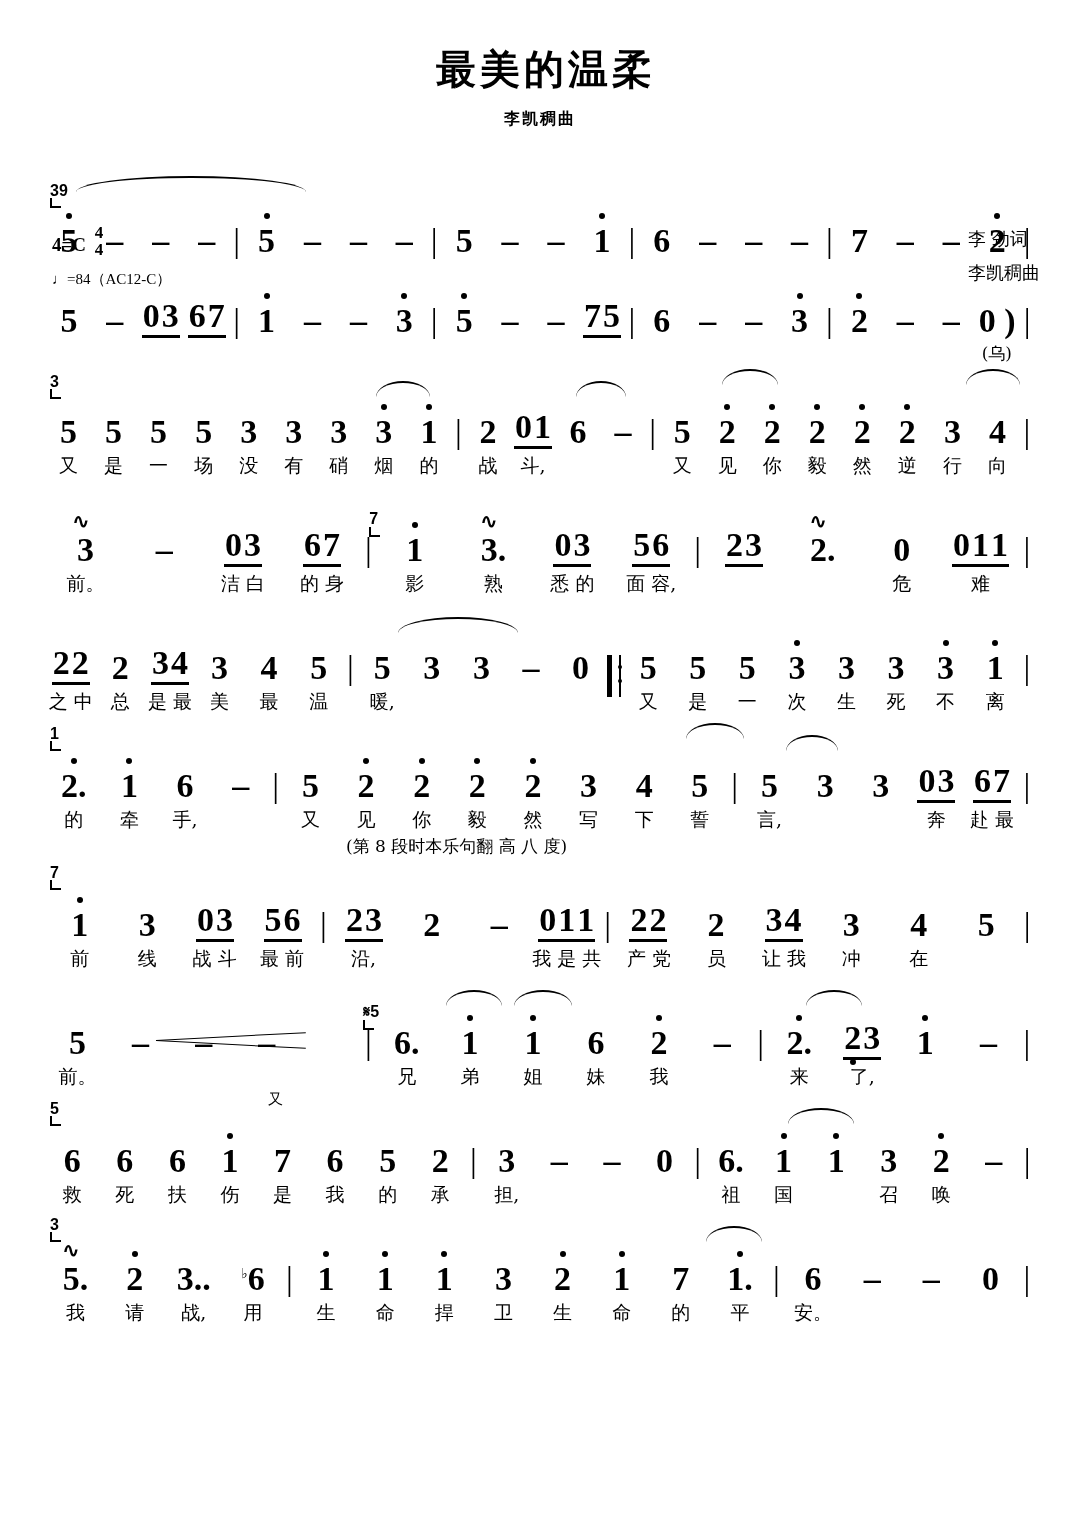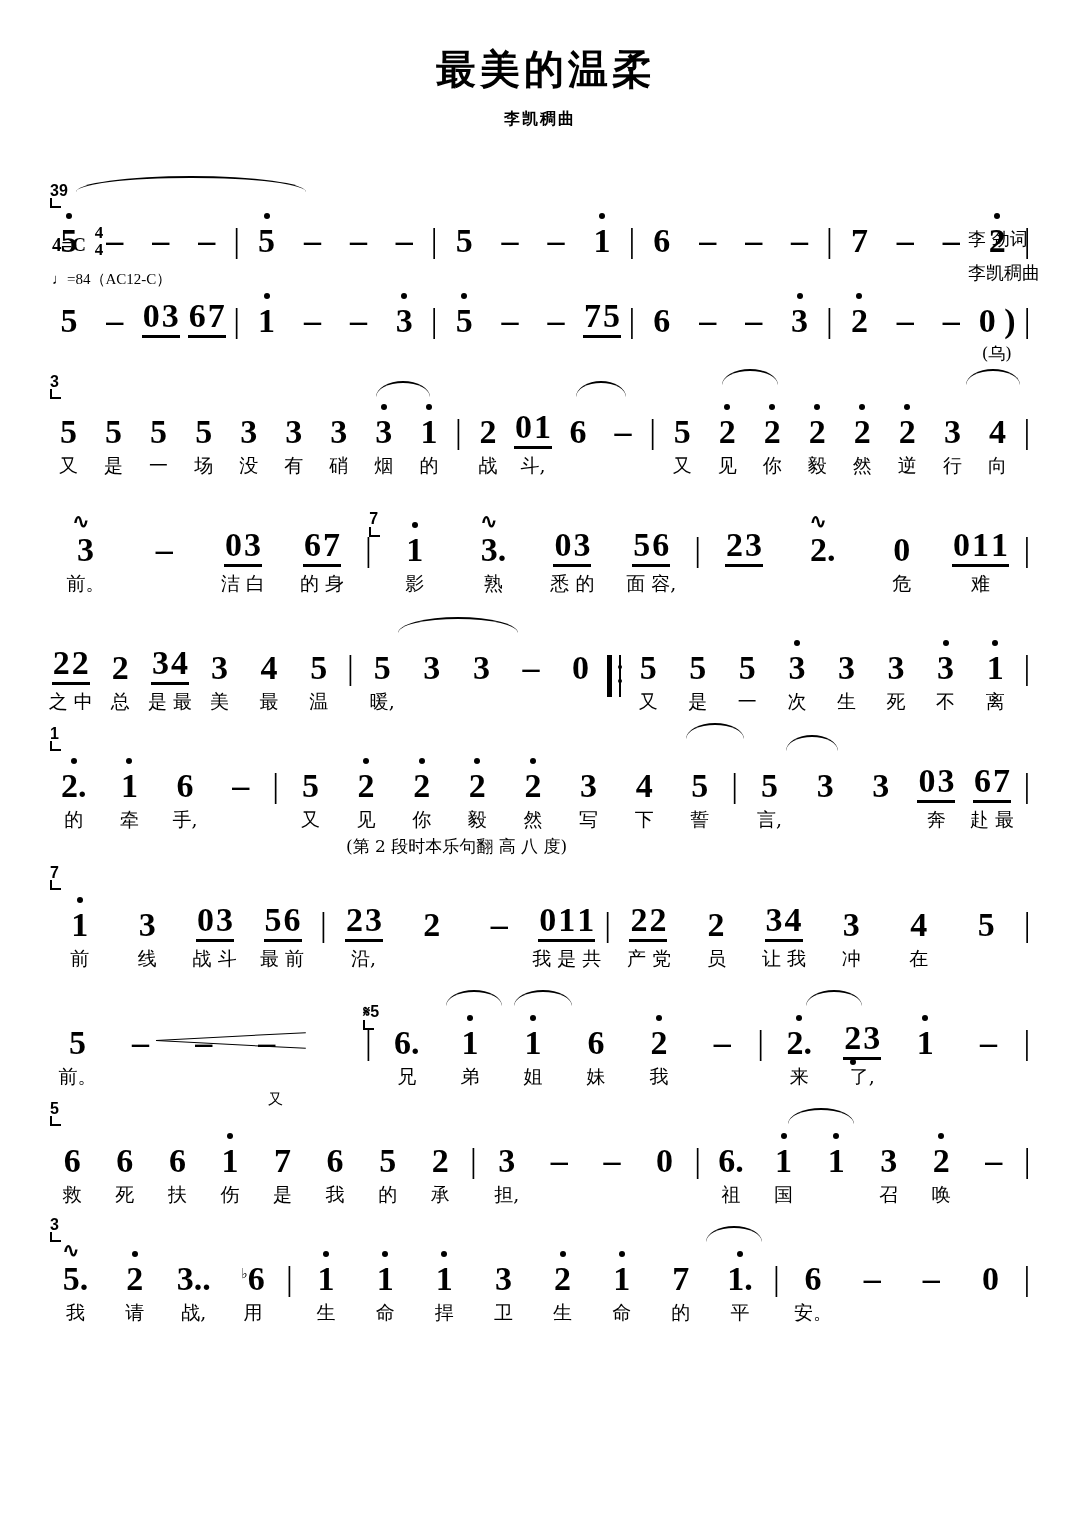--- a/index.html
+++ b/index.html
@@ -532,21 +532,21 @@
         <span class="ly">下</span>
         <span class="ly">誓</span>
       <span class="ly" style="flex:0 0 14px;"></span>
       <span class="ly">言,</span>
         <span class="ly"></span>
         <span class="ly"></span>
       <span class="ly">奔</span>
         <span class="ly">赴&nbsp;最</span>
       <span class="ly" style="flex:0 0 14px;"></span>
     </div>
-    <div class="parenthetical" style="margin-top:2px;padding-left:300px;text-align:left;">(第 2 段时本乐句翻 高 八 度)</div>
+    <div class="parenthetical" style="margin-top:2px;padding-left:300px;text-align:left;">(第 8 段时本乐句翻 高 八 度)</div>
   </div>
 
   <div class="system" style="margin-top:22px;">
     <div class="secnum" style="left:4px;top:-16px;">7</div>
     <div class="row">
       <div class="notes">
         <span class="n hi">1</span>
         <span class="n">3</span>
         <span class="n"><span class="grp beam1">
               <span>0</span>

